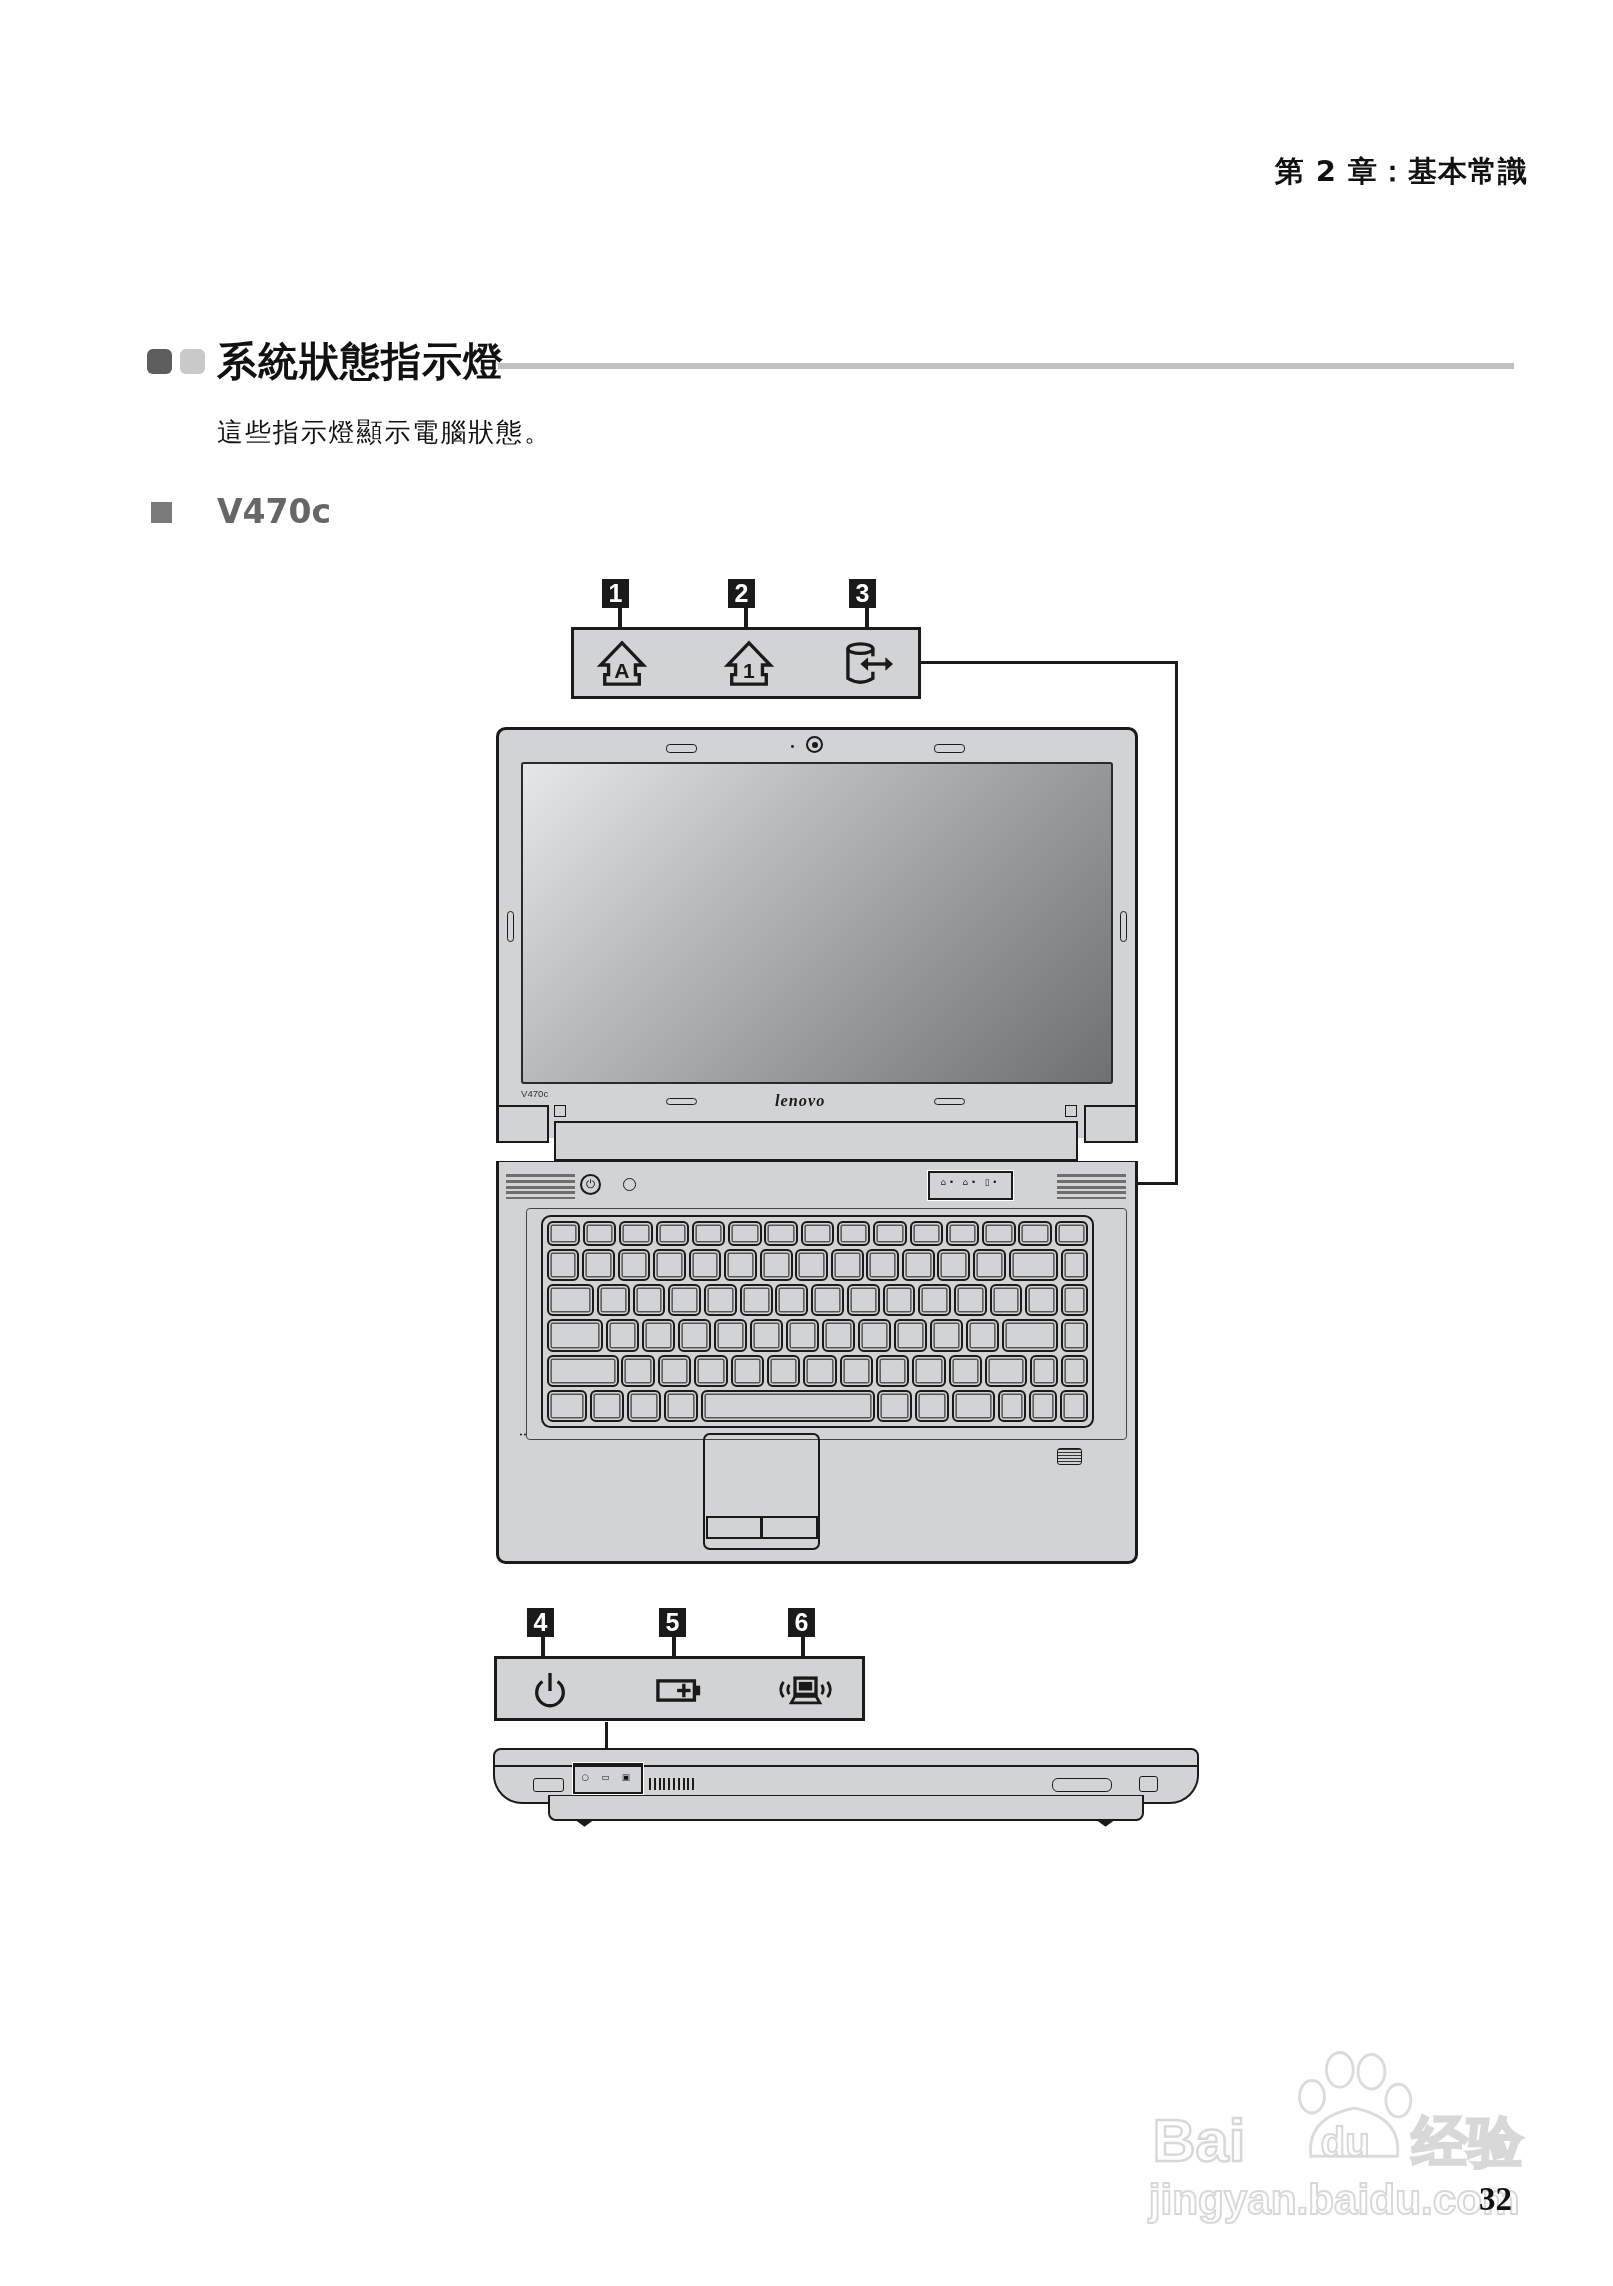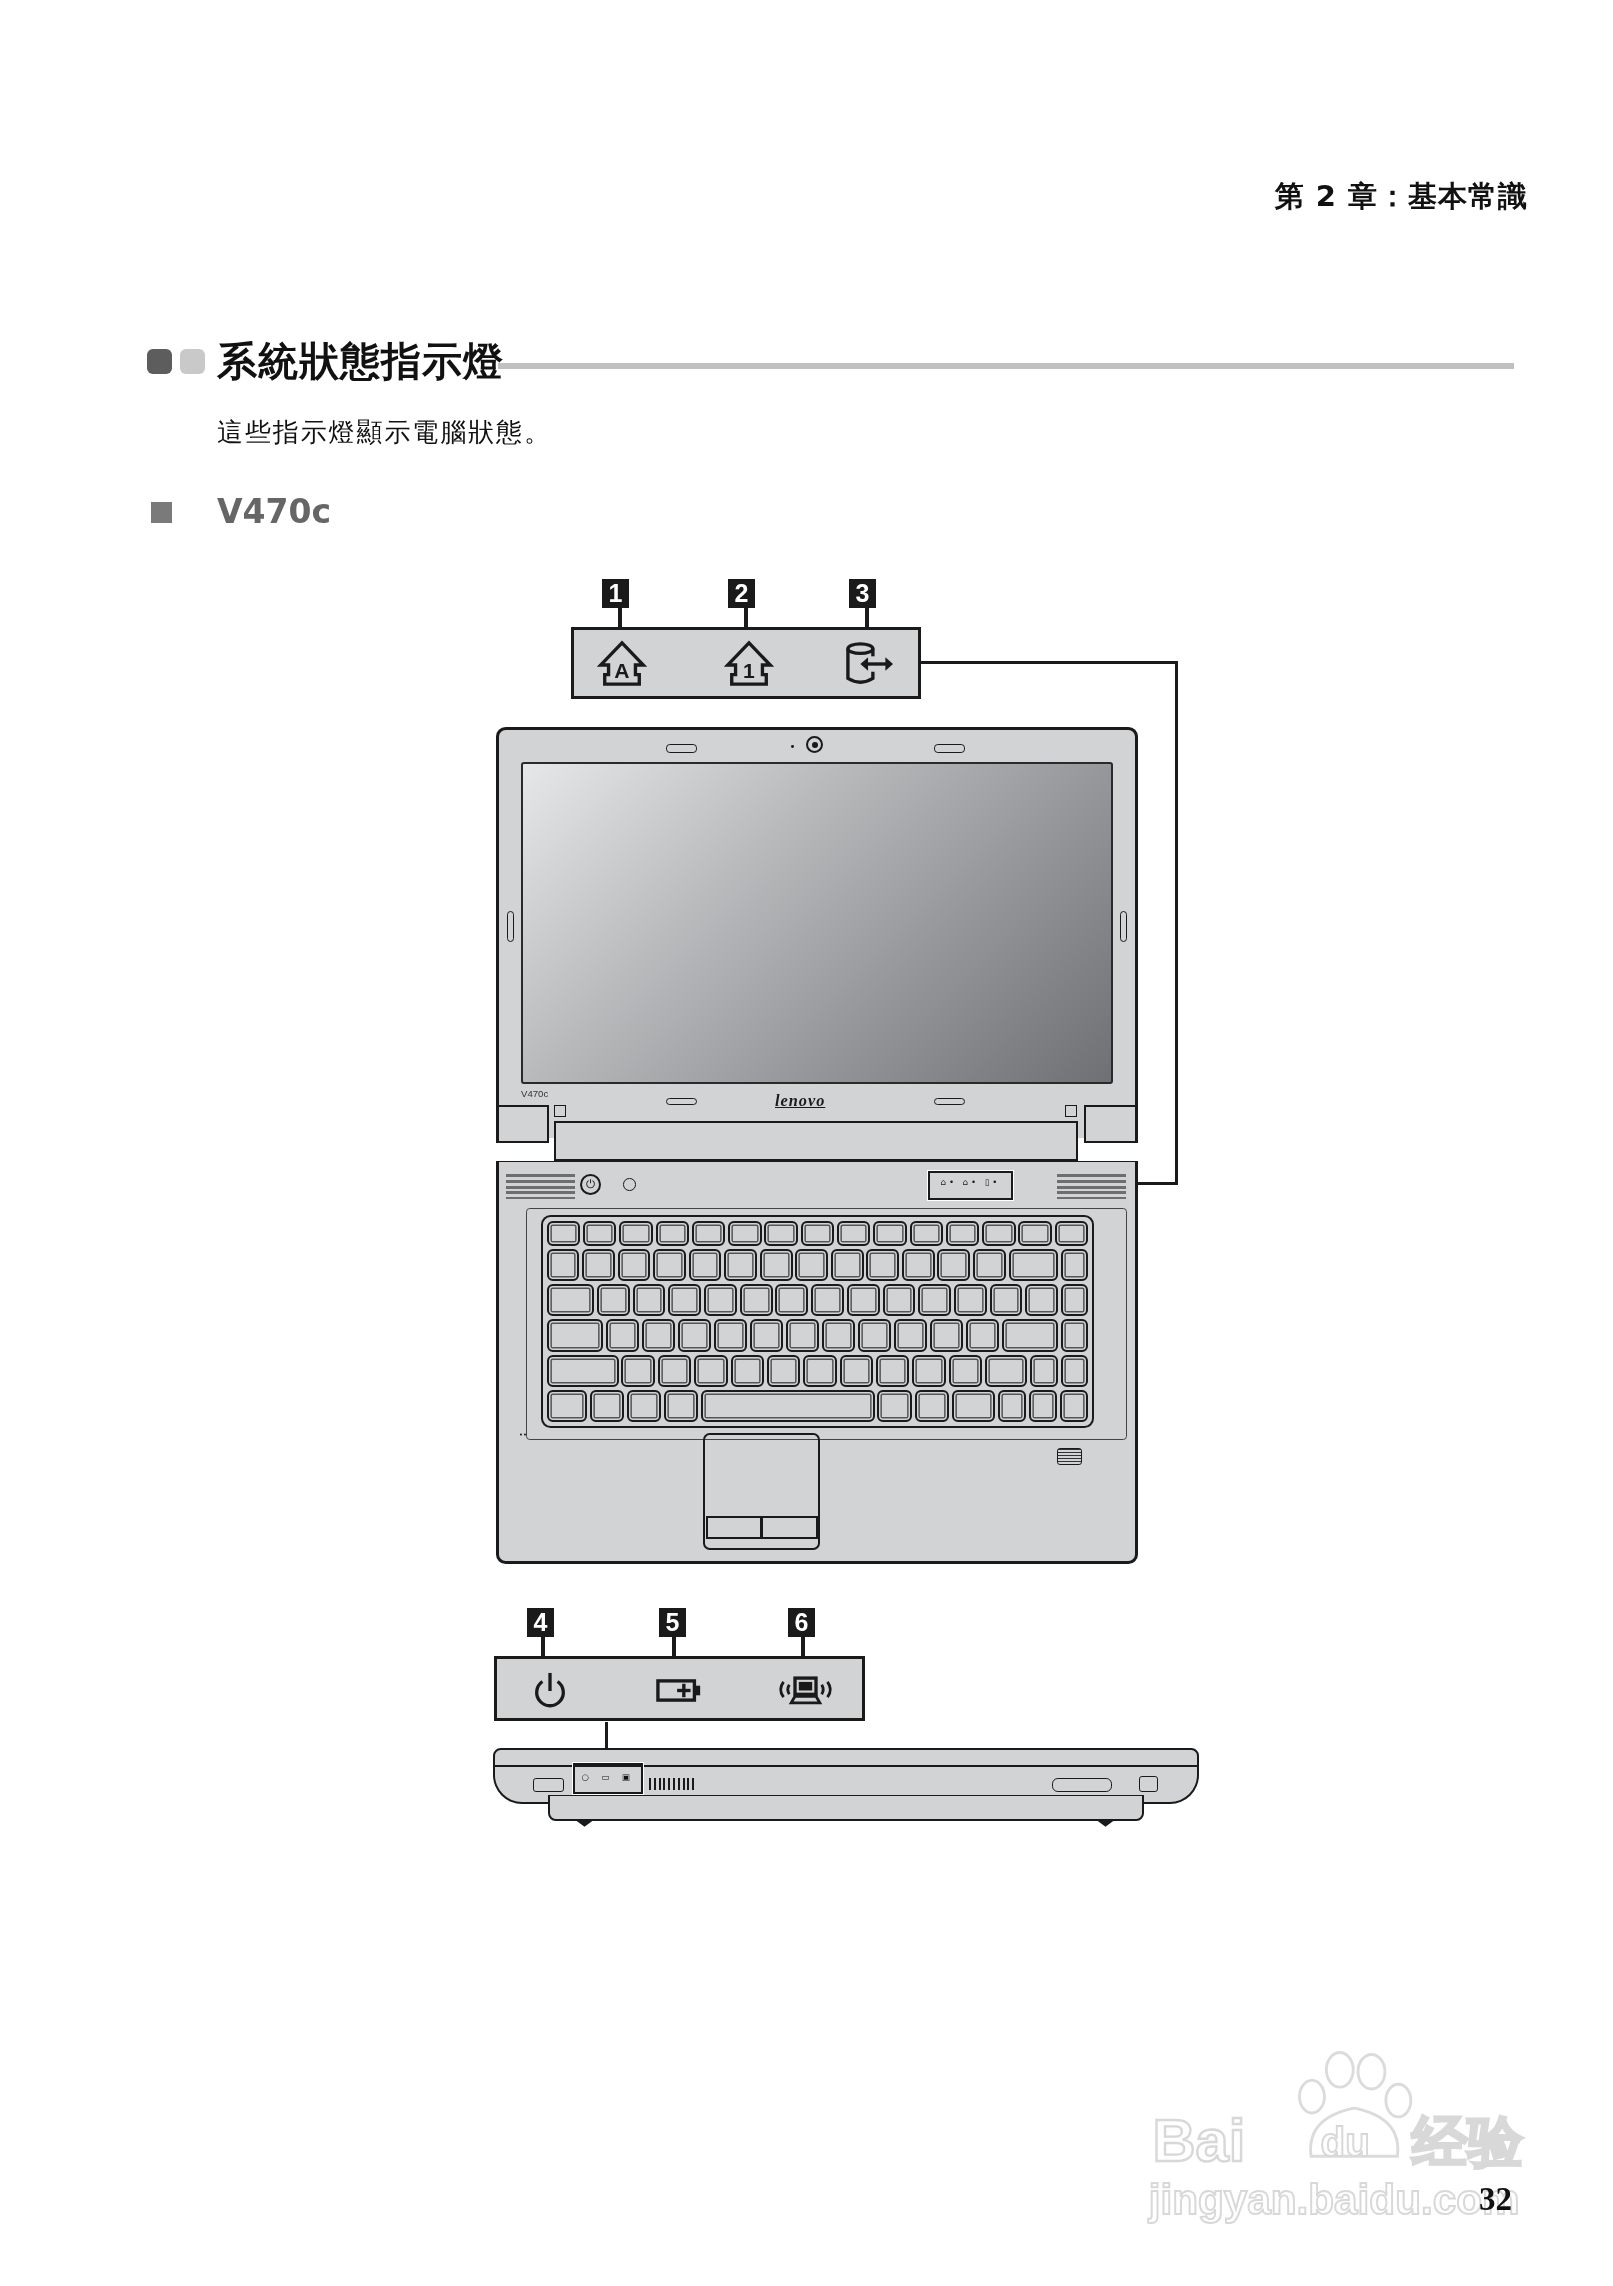--- a/index.html
+++ b/index.html
@@ -1,20 +1,20 @@
 <!DOCTYPE html>
 <html><head>
 <meta charset="utf-8">
 <style>
   html, body { margin:0; padding:0; background:#ffffff; }
   body { width:1614px; height:2286px; position:relative; overflow:hidden;
          font-family:"DejaVu Sans", "Liberation Sans", sans-serif; color:#111; }
   .abs { position:absolute; }
 
-  .chapter-header { left:1230px; top:177px; width:298px; text-align:right;
+  .chapter-header { left:1230px; top:152px; width:298px; text-align:right;
                     font-size:29px; font-weight:bold; letter-spacing:1px; color:#111; }
 
   .sec-dot { width:25px; height:25px; border-radius:5.8px; top:349px; }
   .sec-dot.d1 { left:147px; background:#5d5d5d; }
   .sec-dot.d2 { left:180px; background:#c9c9c9; }
   .sec-title { left:217px; top:334px; font-size:40px; font-weight:bold; color:#111; letter-spacing:1px; }
   .sec-rule { left:498px; top:363px; width:1016px; height:5.8px; background:#c0c0c0; }
   .intro { left:217px; top:415px; font-size:26px; color:#111; letter-spacing:1.9px; }
 
   .model-bullet { left:151px; top:502px; width:21px; height:21px; background:#7a7a7a; }
@@ -92,21 +92,21 @@
   <div class="abs" style="left:791px;top:745px;width:2.9px;height:2.9px;border-radius:50%;background:#1a1a1a;"></div>
   <div class="abs" style="left:806px;top:736px;width:13.4px;height:13.4px;border-radius:50%;border:2.4px solid #1a1a1a;background:#d2d3d5;">
     <div style="position:absolute;left:3.8px;top:3.8px;width:5.8px;height:5.8px;border-radius:50%;background:#1a1a1a;"></div>
   </div>
 
   <div class="abs" style="left:521px;top:762px;width:592px;height:322px;border:2.9px solid #2a2a2a;border-radius:2.9px;box-sizing:border-box;background:linear-gradient(135deg,#e6e7e8 0%,#b9babc 35%,#96979a 65%,#6f7073 100%);"></div>
   <div class="abs" style="left:507px;top:911px;width:4.8px;height:29px;border:1.9px solid #1a1a1a;border-radius:3.8px;"></div>
   <div class="abs" style="left:1120px;top:911px;width:4.8px;height:29px;border:1.9px solid #1a1a1a;border-radius:3.8px;"></div>
 
   <div class="abs" style="left:521px;top:1088px;font-size:9.6px;color:#333;font-family:'Liberation Sans',sans-serif;">V470c</div>
-  <div class="abs" style="left:775px;top:1091px;font-size:16.3px;font-weight:bold;font-style:italic;color:#1a1a1a;font-family:'Liberation Serif',serif;letter-spacing:1px;text-decoration:underline;">lenovo</div>
+  <div class="abs" style="left:775px;top:1091px;font-size:16.3px;font-weight:bold;font-style:italic;color:#1a1a1a;font-family:'Liberation Serif',serif;letter-spacing:1px;">lenovo</div>
   <div class="abs" style="left:666px;top:1098px;width:29px;height:4.8px;border:1.9px solid #1a1a1a;border-radius:3.8px;"></div>
   <div class="abs" style="left:934px;top:1098px;width:29px;height:4.8px;border:1.9px solid #1a1a1a;border-radius:3.8px;"></div>
   <div class="abs" style="left:554px;top:1105px;width:9.6px;height:9.6px;border:1.9px solid #1a1a1a;"></div>
   <div class="abs" style="left:1065px;top:1105px;width:9.6px;height:9.6px;border:1.9px solid #1a1a1a;"></div>
 
   <div class="abs" style="left:496px;top:1105px;width:53px;height:38px;border:2.9px solid #1a1a1a;border-left:3.8px solid #1a1a1a;background:#d2d3d5;box-sizing:border-box;"></div>
   <div class="abs" style="left:1084px;top:1105px;width:54px;height:38px;border:2.9px solid #1a1a1a;border-right:3.8px solid #1a1a1a;background:#d2d3d5;box-sizing:border-box;"></div>
   <div class="abs" style="left:554px;top:1121px;width:524px;height:40px;border:2.9px solid #1a1a1a;background:#d2d3d5;box-sizing:border-box;"></div>
 
   <div class="abs" style="left:496px;top:1161px;width:642px;height:403px;background:#d2d3d5;border:3.8px solid #1a1a1a;border-top:1.9px solid #1a1a1a;border-radius:0 0 9.6px 9.6px;box-sizing:border-box;"></div>

